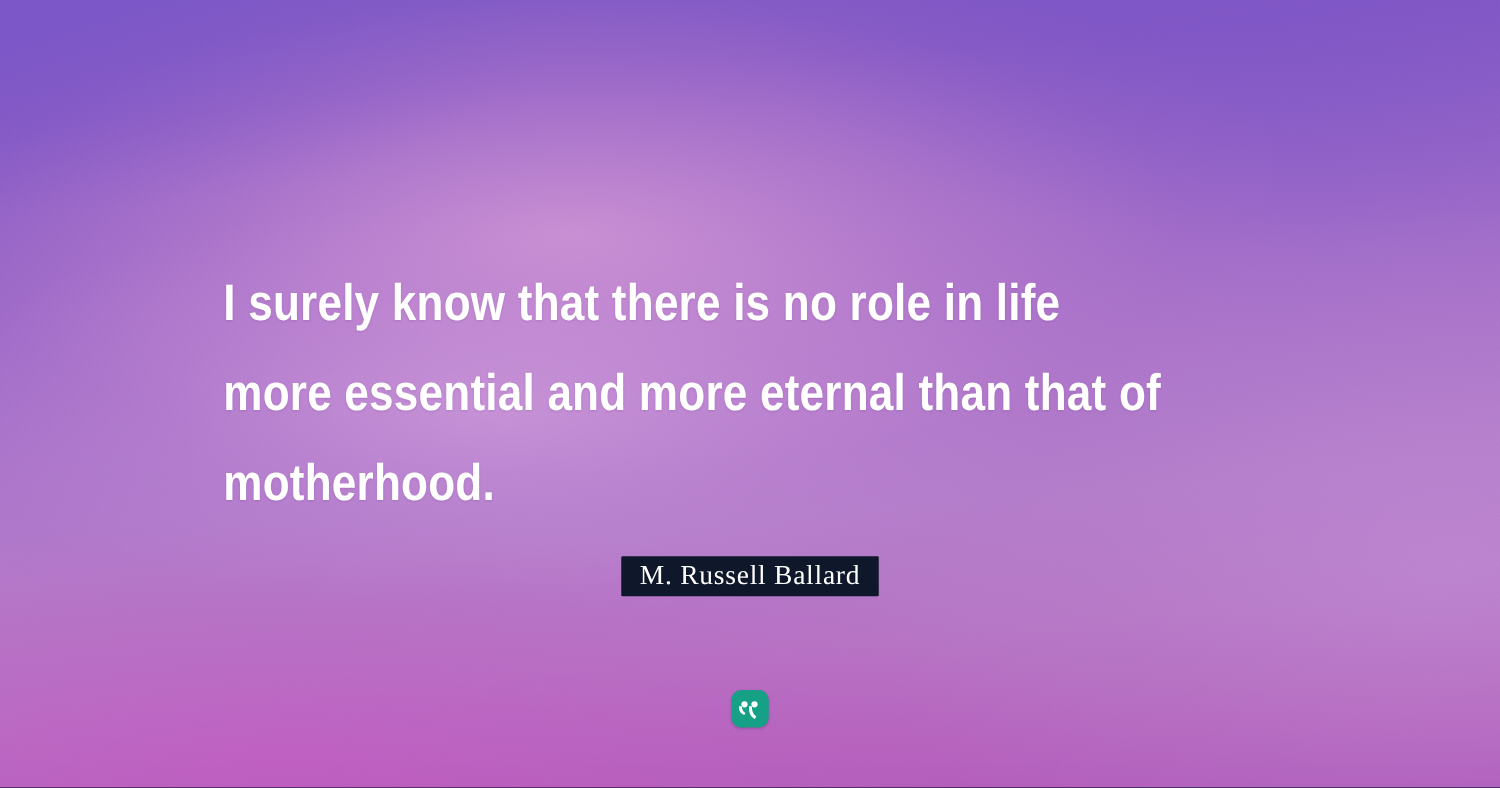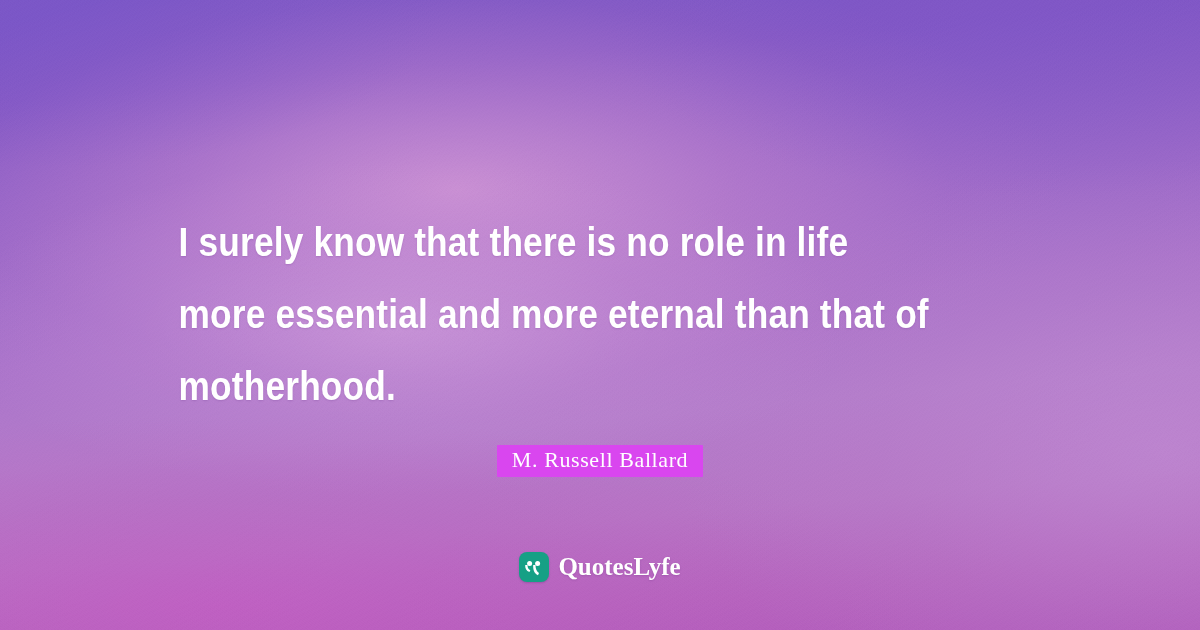--- a/index.html
+++ b/index.html
@@ -112,21 +112,21 @@
 
   #author-wrap {
     position: absolute;
     left: 0;
     right: 0;
     top: 445px;
     text-align: center;
   }
   #author-badge {
     display: inline-block;
-    background: #d946ef;
+    background: #0f172a;
     color: #ffffff;
     font-family: "Liberation Serif", serif;
     font-size: 22px;
     font-weight: 400;
     letter-spacing: .6px;
     padding: 5px 15px 7px 15px;
     line-height: 20px;
     border-radius: 1px;
   }
 
@@ -191,17 +191,16 @@
       <span id="brand-logo-icon">
         <svg width="22" height="22" viewBox="0 0 22 22" aria-hidden="true">
 
           <circle cx="6.6" cy="7.4" r="2.5" fill="#ffffff"></circle>
           <path d="M4.5 9.0 C4.5 12.0 5.6 13.4 7.4 14.3 L6.4 16.0 C3.3 14.8 1.9 12.4 2.2 9.0 Z" fill="#ffffff"></path>
 
           <circle cx="14.6" cy="7.4" r="2.5" fill="#ffffff"></circle>
           <path d="M12.5 9.0 C12.5 13.2 13.8 15.6 16.0 17.0 L15.0 19.2 C11.2 17.6 9.9 13.6 10.2 9.0 Z" fill="#ffffff"></path>
         </svg>
       </span>
-      <span id="brand-name">QuotesLyfe</span>
     </div>
 
   </div>
 </div>
 
 </body></html>

